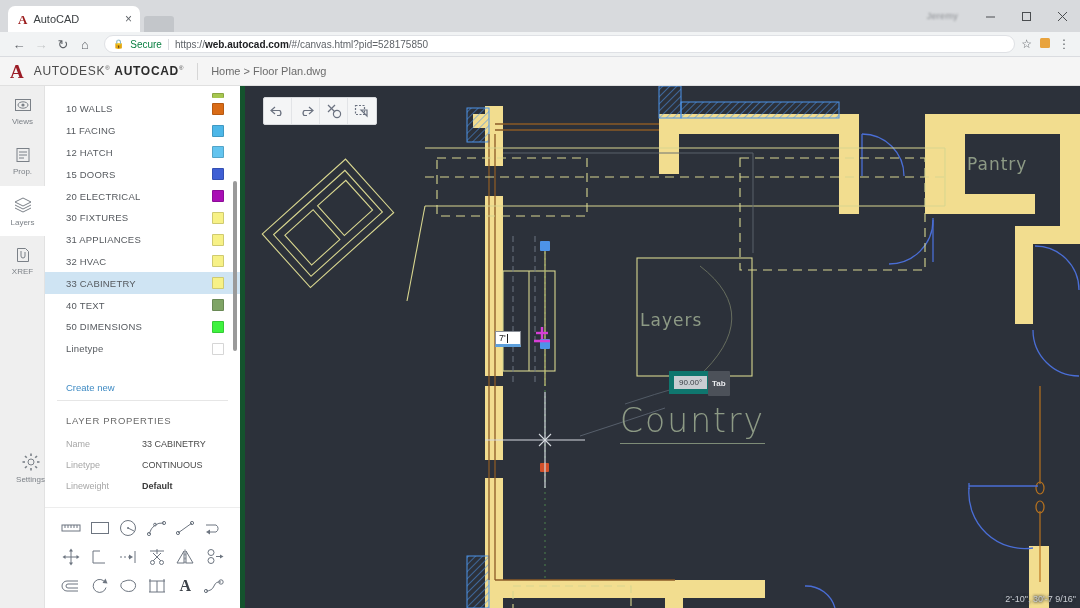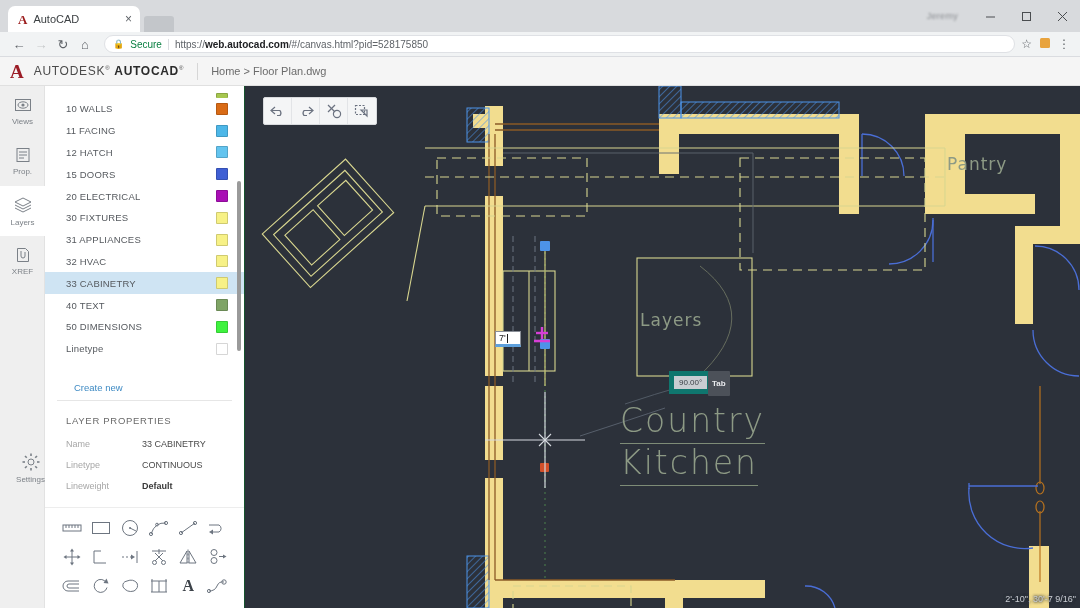--- a/index.html
+++ b/index.html
@@ -116,38 +116,38 @@
   }
   .rail-item.active { background: #ffffff; }
   .rail-ico { color: #7a8087; }
   .rail-ico svg { display: block; }
   .rail-label { font-size: 8px; color: #7d8288; }
   .rail-settings { position: absolute; left: 0; bottom: 115px; padding-left: 16px; }
 
   
   .panel {
     position: absolute; left: 45px; top: 86px; width: 200px; height: 522px;
-    background: #ffffff; border-right: 1px solid #14532d;
+    background: #ffffff; border-right: 5px solid #14532d;
     display: flex; flex-direction: column;
   }
   .layer-list {
     position: relative; height: 291px; overflow: hidden; padding-top: 2px;
   }
   .layer-row {
     height: 21.8px; display: flex; align-items: center;
     padding: 0 16px 0 21px; cursor: pointer;
   }
   .layer-row.selected { background: #cfe4f3; }
   .layer-name { flex: 1; font-size: 9.5px; color: #55595e; letter-spacing: 0.2px; }
   .swatch { width: 12px; height: 12px; border: 1px solid rgba(0,0,0,0.16); border-radius: 1px; }
   .layer-partial { height: 10px; display: flex; align-items: flex-end;
     padding: 0 16px 0 21px; overflow: hidden; }
   .layer-partial .swatch { height: 5px; border-bottom: none; }
   .create-new {
-    padding: 5px 0 0 21px; font-size: 9.5px; color: #3f8bc4; cursor: pointer; margin-left: 8px;
+    padding: 5px 0 0 21px; font-size: 9.5px; color: #3f8bc4; cursor: pointer;
   }
   .panel-scroll {
     position: absolute; right: 3px; top: 95px; width: 4px; height: 170px;
     background: #9a9a9a; border-radius: 2px;
   }
   .panel-divider { height: 1px; background: #e6e6e6; margin: 7px 12px 0 12px; }
   .props {
     padding: 14px 16px 0 21px;
   }
   .props-title { font-size: 9.5px; color: #6a6a6a; letter-spacing: 0.7px; margin-bottom: 13px; }
@@ -735,25 +735,24 @@
           </svg>
       </div>
       <div class="ctb-btn">
         <svg width="16" height="16" viewBox="0 0 16 16">
             <rect x="1.5" y="2.5" width="9" height="9" fill="none" stroke="#6b7280" stroke-width="1.2" stroke-dasharray="2 1.5"></rect>
             <path d="M7 7 h6 v6 z" fill="none" stroke="#6b7280" stroke-width="1.2"></path>
           </svg>
       </div>
     </div>
 
-    <div class="room-label" style="left:702px;top:68px;">Pantry</div>
+    <div class="room-label" style="left:702px;top:68px;padding-left:20px;">Pantry</div>
     <div class="room-label" style="left:395px;top:224px;">Layers</div>
 
     <div class="title-label" style="left:375px;top:316px;">Country</div>
-    <div class="title-label" style="left:375px;top:358px;">Kitchen</div>
 
     <div class="dim-input" style="left:250px;top:245px;">
       <span>7'</span>
       <span class="dim-caret"></span>
     </div>
 
     <div class="angle-tip" style="left:424px;top:285px;">90.00°</div>
     <div class="tab-badge" style="left:463px;top:285px;">Tab</div>
 
     <div class="coords">2'-10", 30'-7 9/16"</div>

